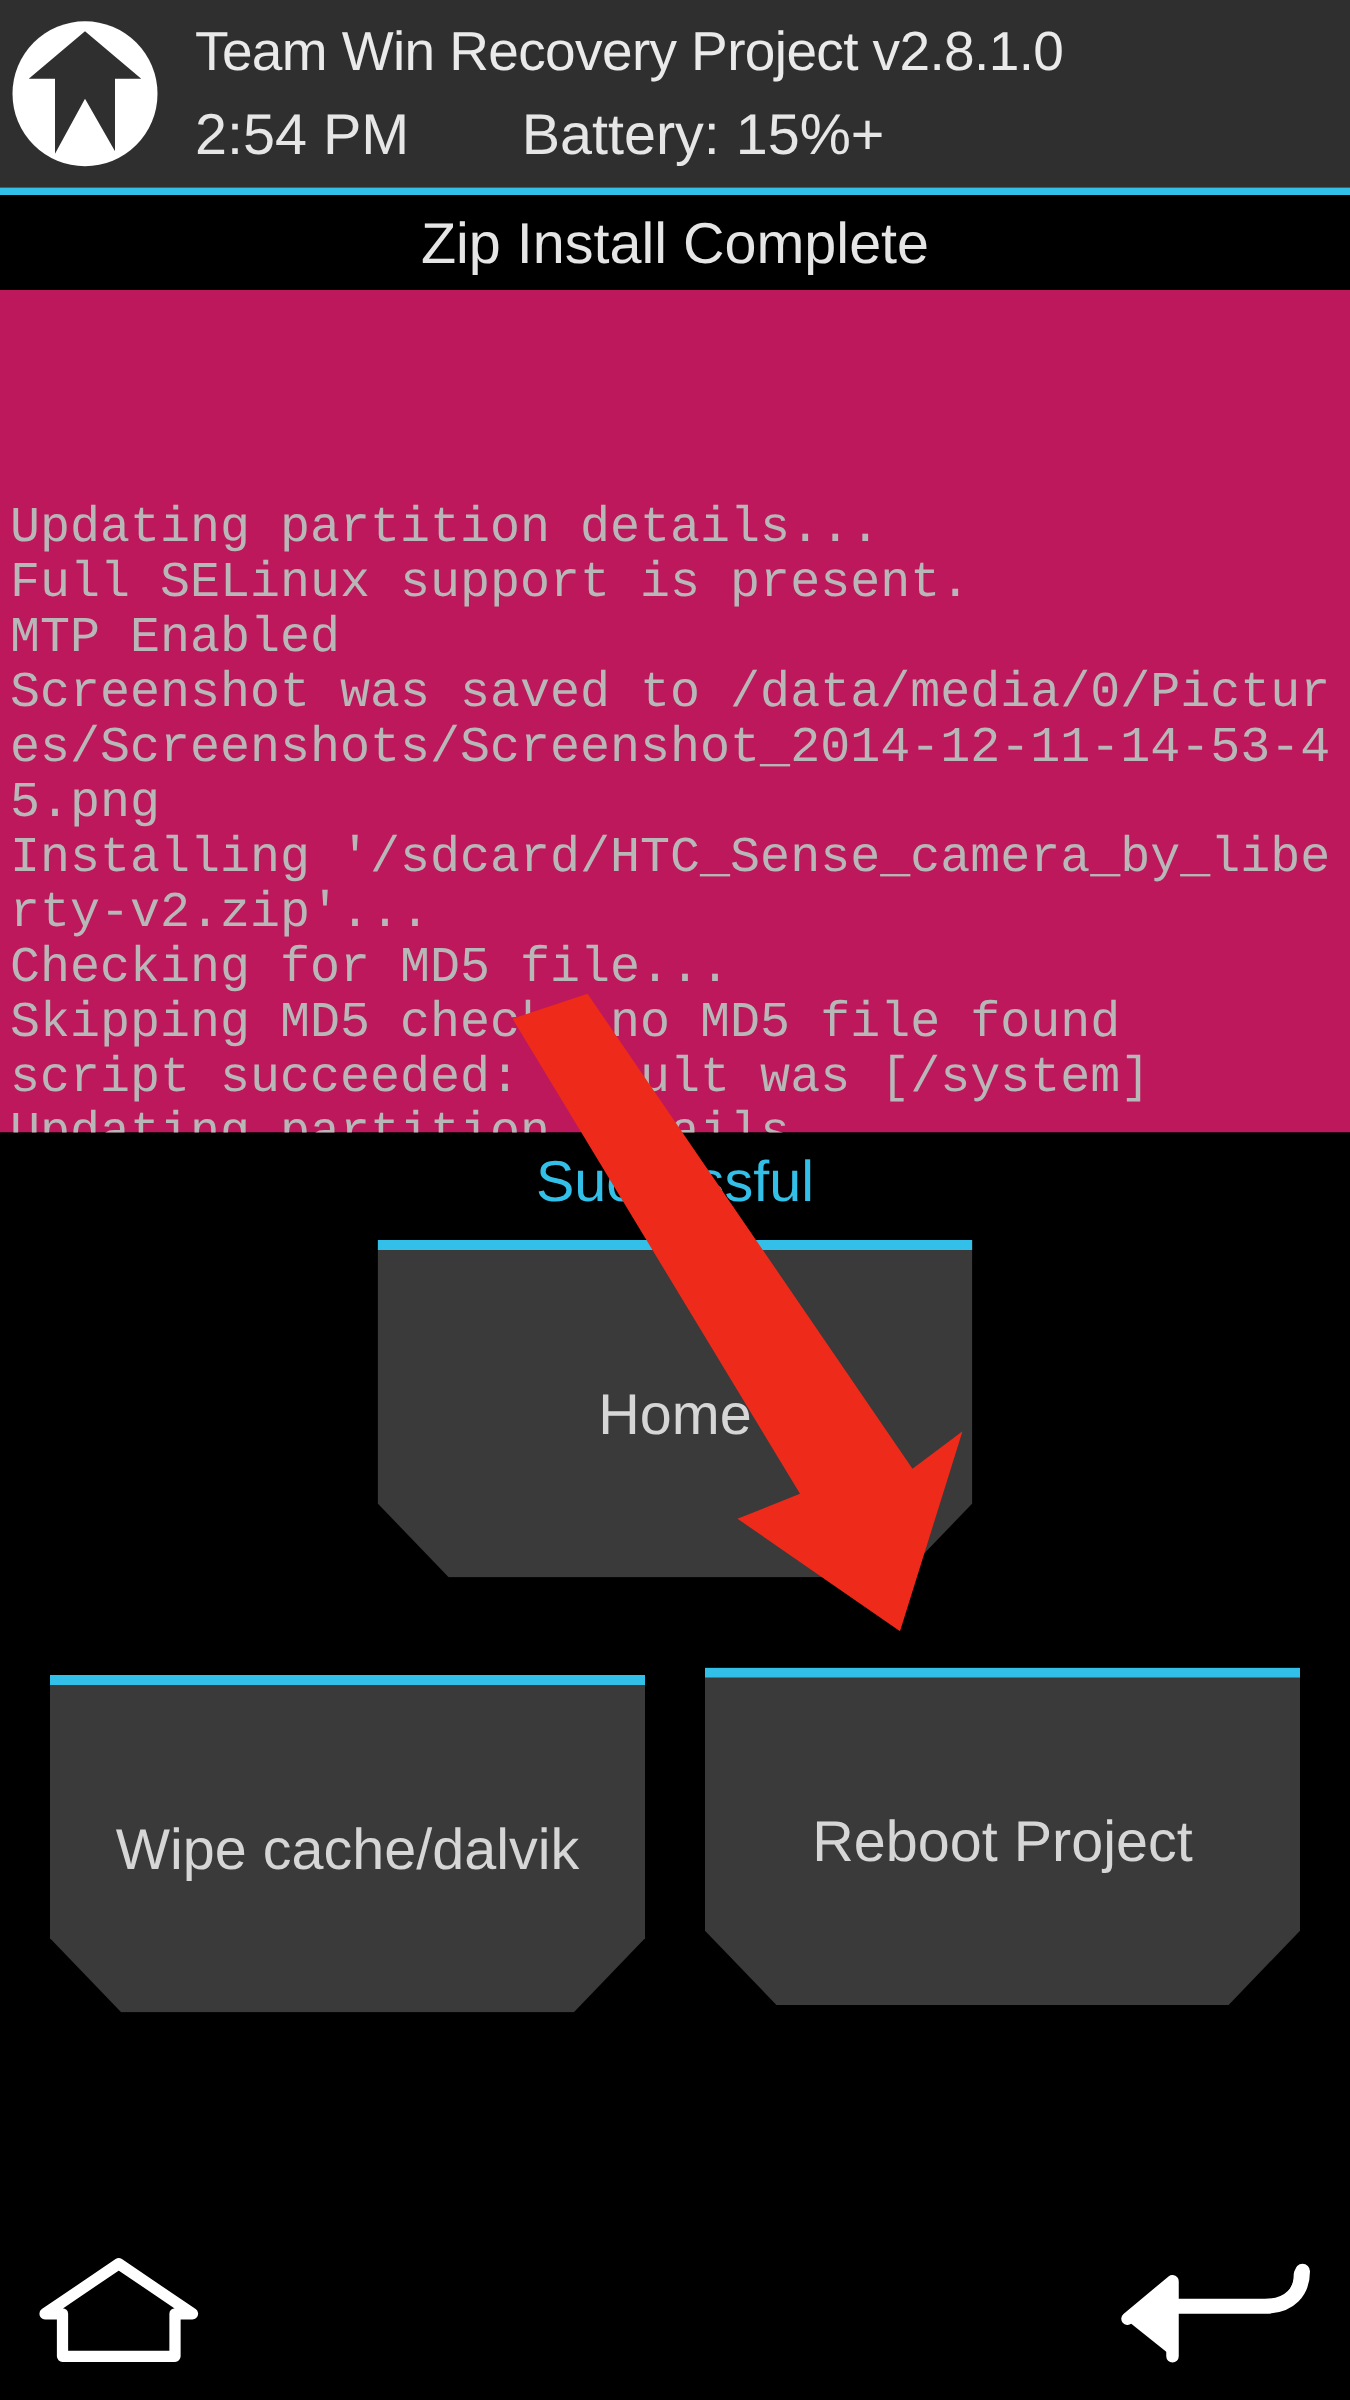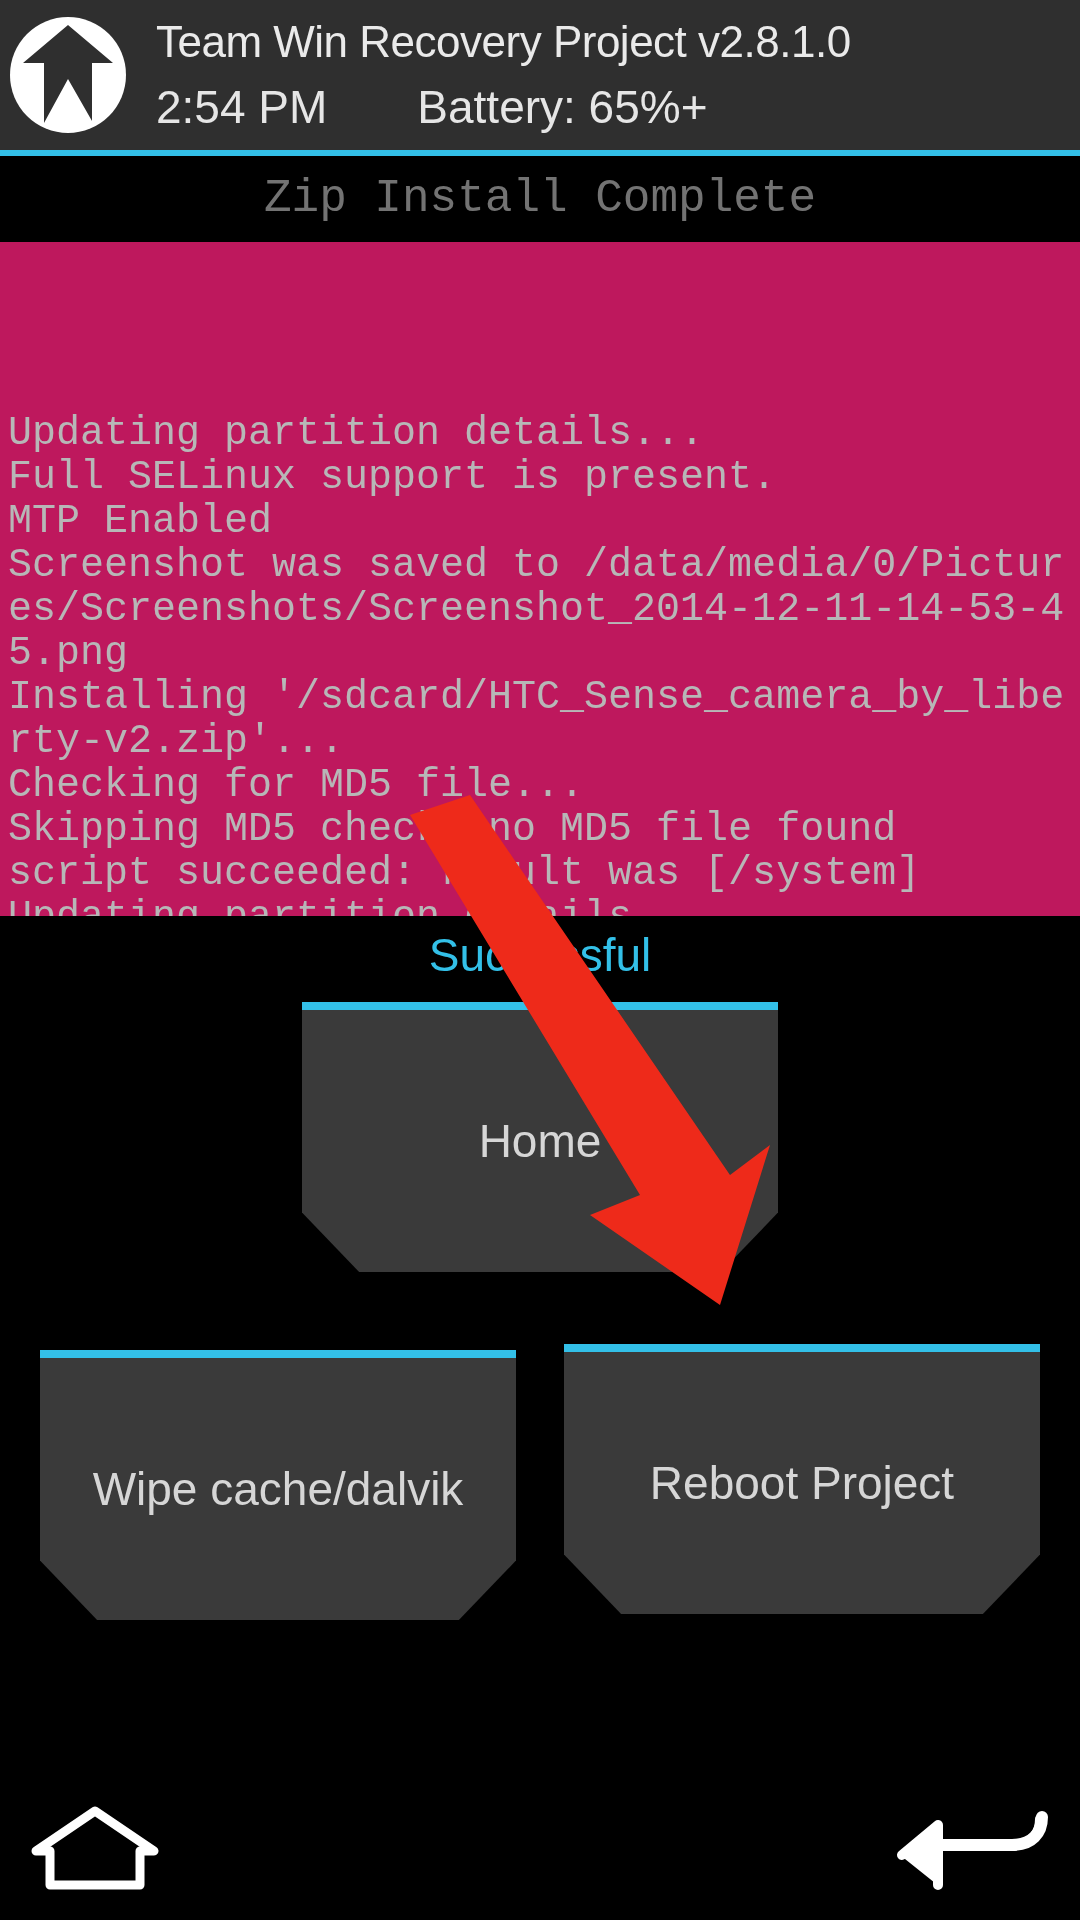--- a/index.html
+++ b/index.html
@@ -53,28 +53,27 @@
     gap: 90px;
     color: #e6e6e6;
   }
   .header-divider {
     height: 6px;
     background: #33c0e8;
   }
   
   .page-title-bar {
     background: #000;
-    height: 86px;
+    height: 76px;
     display: flex;
     align-items: center;
     justify-content: center;
-    color: #737373;
-    font-size: 46px;
-    font-weight: 400;
-    font-family: Liberation Mono, monospace;
+    color: #e5e5e5;
+    font-size: 46px;
+    font-weight: 400;
   }
   
   .log-wrap {
     background: #be185d;
     height: 674px;
     padding: 170px 8px 4px 8px;
     overflow: hidden;
   }
   .log {
     font-family: "Courier New", monospace;
@@ -148,21 +147,21 @@
     <div class="logo">
       <svg viewBox="0 0 120 120" width="120" height="120">
         <circle cx="60" cy="60" r="58" fill="#ffffff"></circle>
         <path d="M60 10 L105 48 L84 48 L84 106 L60 64 L36 108 L36 48 L15 48 Z" fill="#2f2f2f"></path>
       </svg>
     </div>
     <div class="header-text">
       <div class="app-title">Team Win Recovery Project  v2.8.1.0</div>
       <div class="status-row">
         <span>2:54 PM</span>
-        <span>Battery: 65%+</span>
+        <span>Battery: 15%+</span>
       </div>
     </div>
   </div>
   <div class="header-divider"></div>
 
   <div class="page-title-bar">Zip Install Complete</div>
 
   <div class="log-wrap">
     <pre class="log" id="log">Updating partition details...
 Full SELinux support is present.

